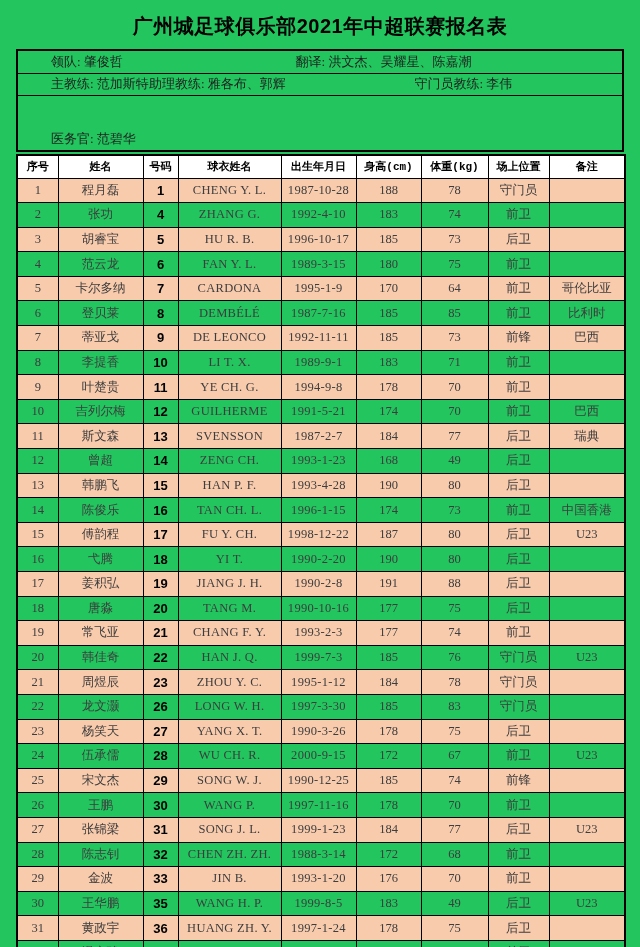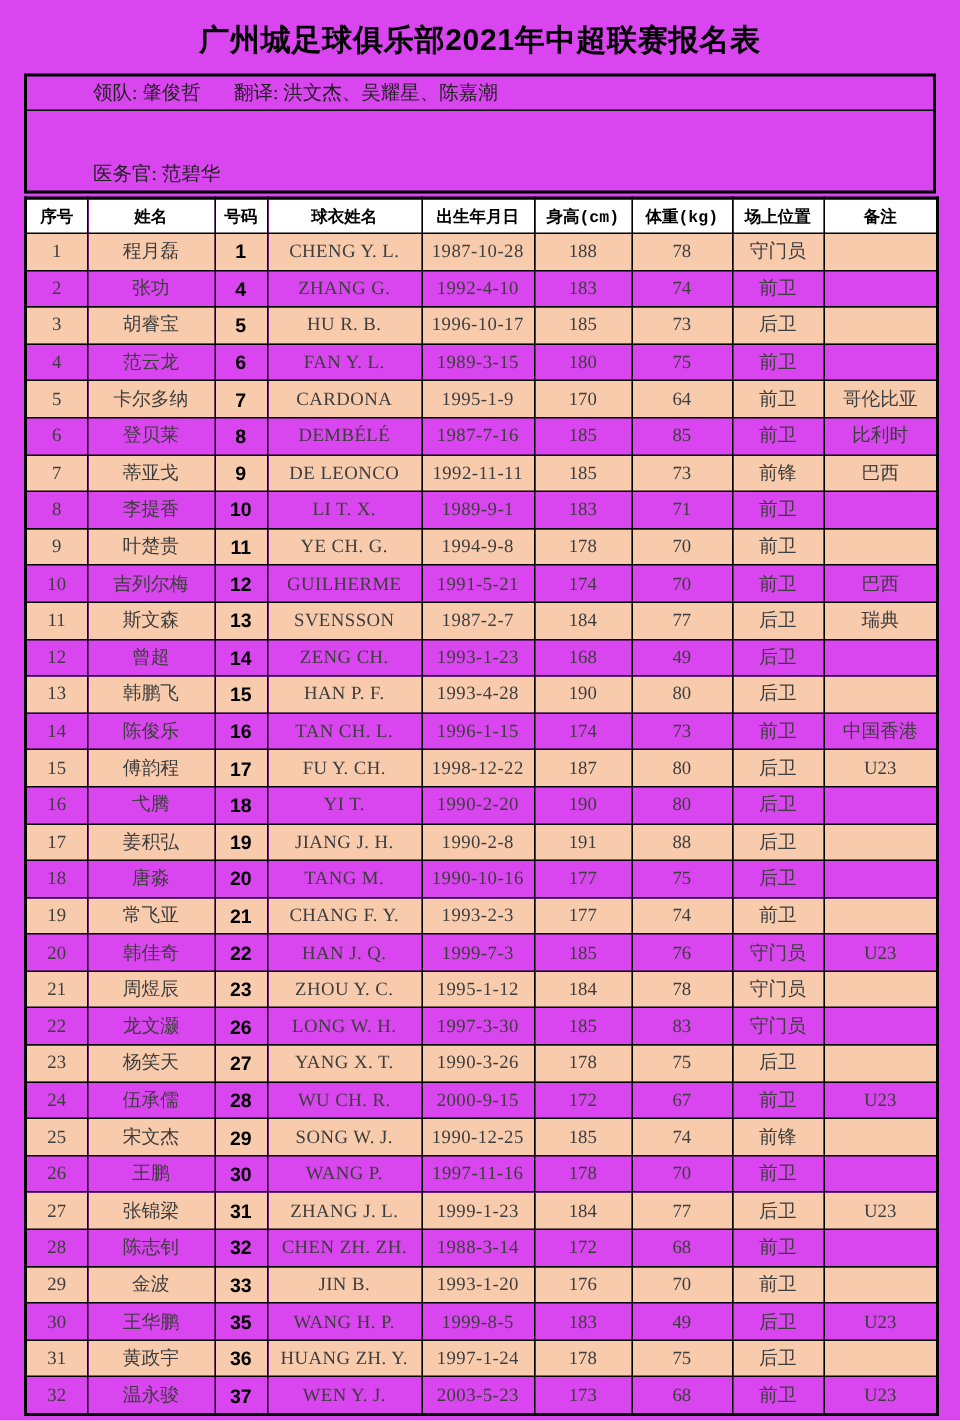--- a/index.html
+++ b/index.html
@@ -5,51 +5,51 @@
   html, body {
     margin: 0;
     padding: 0;
     background: #ffffff;
     width: 640px;
   }
   .page {
     position: relative;
     width: 640px;
     height: 947px;
-    background: #d946ef;
+    background: #22c55e;
     overflow: hidden;
   }
   .title {
     margin: 13px 0 9px 0;
     text-align: center;
     font-family: "Liberation Sans", sans-serif;
     font-weight: bold;
     font-size: 20px;
     color: #000000;
     letter-spacing: 0.5px;
   }
   .staff-box {
     margin: 0 16px;
     border: 2px solid #000000;
   }
   .staff-row {
     display: flex;
     align-items: center;
     height: 21.5px;
-    padding-left: 44px;
+    padding-left: 33px;
     font-family: "Liberation Serif", serif;
     font-size: 13px;
     color: #1f1f1f;
     border-bottom: 1.5px solid #000000;
     white-space: nowrap;
   }
   .staff-row:last-child { border-bottom: none; margin-top: 32px; }
   .seg1 { flex: 0 0 94px; }
   .seg2 { flex: 0 0 156px; }
-  .seg3 { flex: 1; }
+  .seg3 { flex: 1; text-align: center; }
 
   table.roster {
     border-collapse: collapse;
     table-layout: fixed;
     width: 608px;
     margin: 2px 16px 0 16px;
     border: 2px solid #000000;
   }
   .roster th, .roster td {
     border: 1px solid #000000;
@@ -87,20 +87,25 @@
 <body>
 
 <div class="page">
 
   <div class="title">广州城足球俱乐部2021年中超联赛报名表</div>
 
   <div class="staff-box">
     <div class="staff-row">
       <span class="seg1">领队: 肇俊哲</span>
       <span class="seg3">翻译: 洪文杰、吴耀星、陈嘉潮</span>
+    </div>
+    <div class="staff-row">
+      <span class="seg1">主教练: 范加斯特</span>
+      <span class="seg2">助理教练: 雅各布、郭辉</span>
+      <span class="seg3">守门员教练: 李伟</span>
     </div>
     <div class="staff-row">
       <span class="seg1">医务官: 范碧华</span>
     </div>
   </div>
 
   <table class="roster">
     <colgroup>
       <col style="width:41px">
         <col style="width:85px">
@@ -409,21 +414,21 @@
           <td class="c-dob">1997-11-16</td>
           <td class="c-height">178</td>
           <td class="c-weight">70</td>
           <td class="c-position">前卫</td>
           <td class="c-note"></td>
         </tr>
         <tr class="hl">
           <td class="c-seq">27</td>
           <td class="c-name">张锦梁</td>
           <td class="c-number">31</td>
-          <td class="c-jersey">ZHANG J. L.</td>
+          <td class="c-jersey">SONG J. L.</td>
           <td class="c-dob">1999-1-23</td>
           <td class="c-height">184</td>
           <td class="c-weight">77</td>
           <td class="c-position">后卫</td>
           <td class="c-note">U23</td>
         </tr>
         <tr>
           <td class="c-seq">28</td>
           <td class="c-name">陈志钊</td>
           <td class="c-number">32</td>

